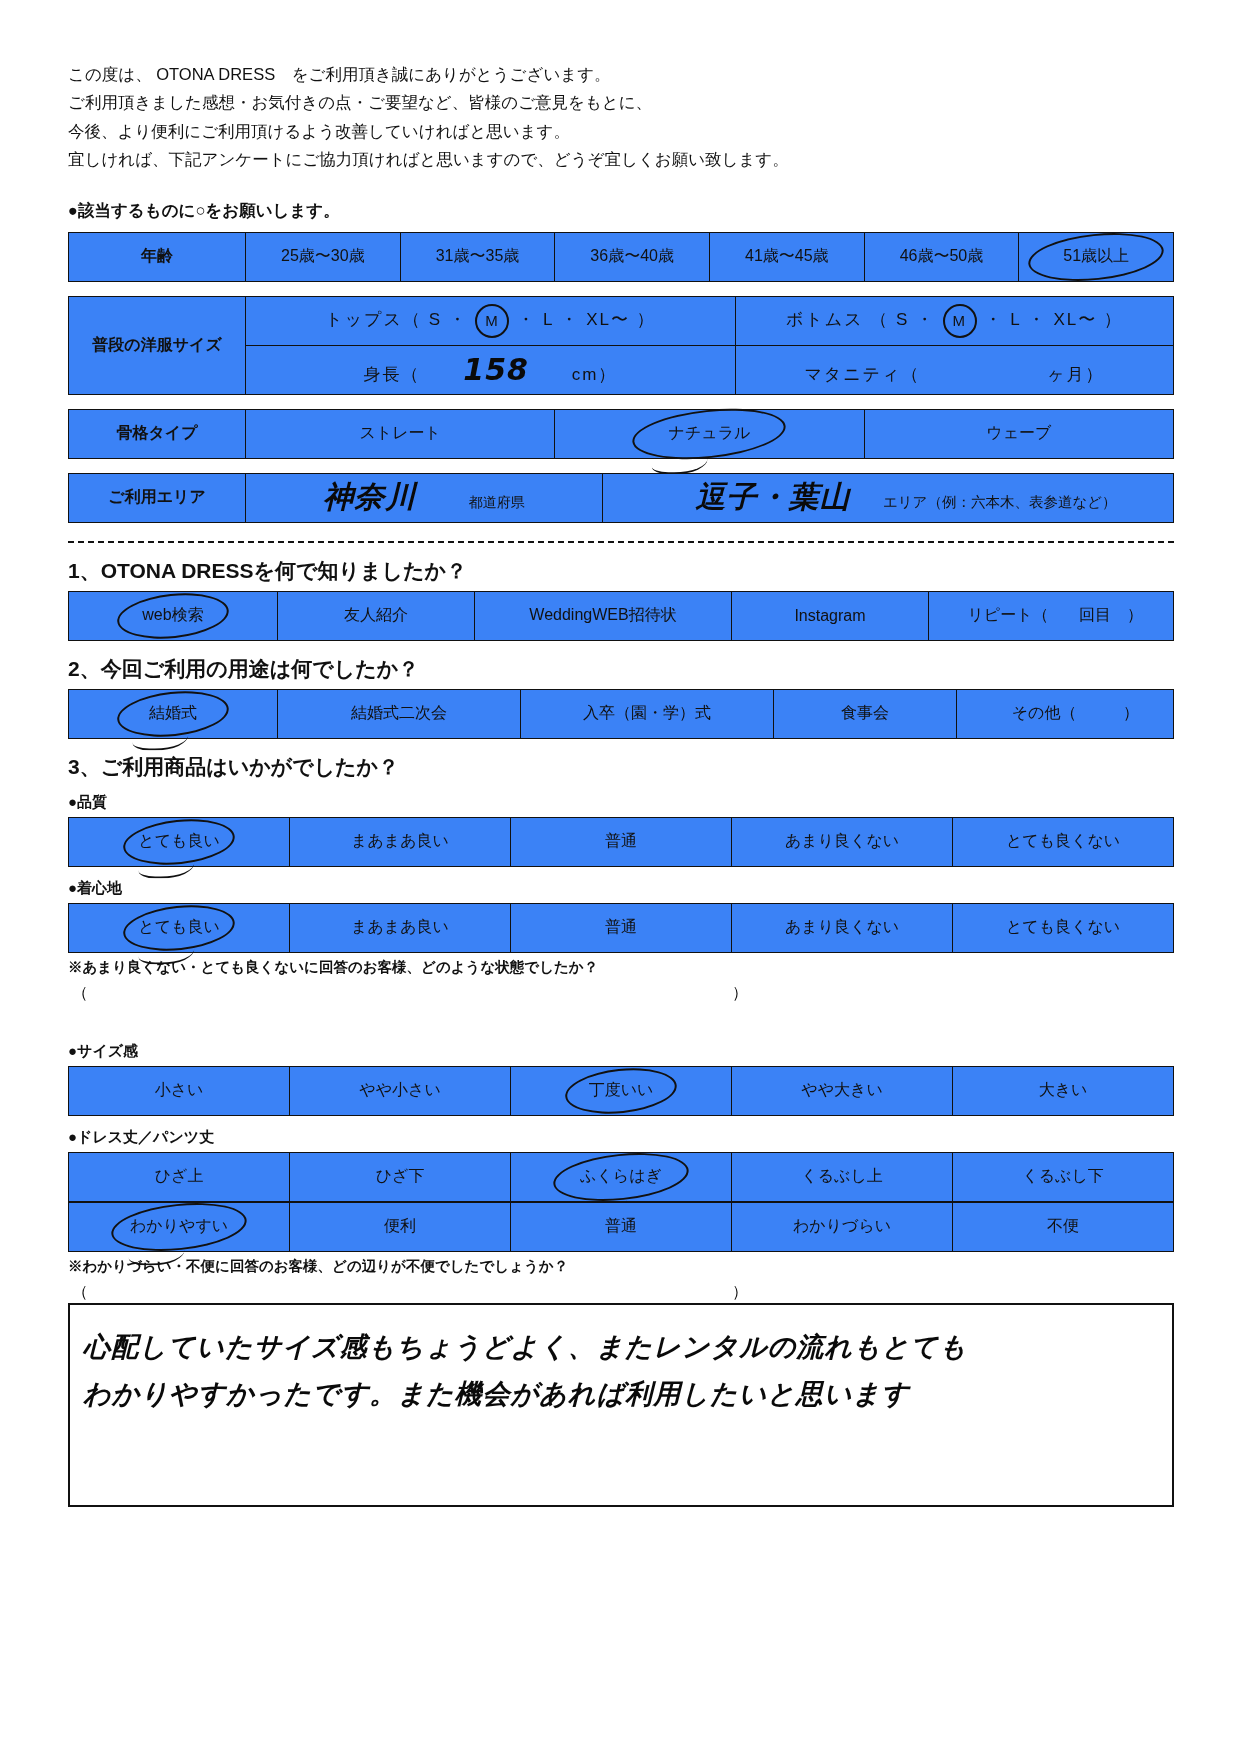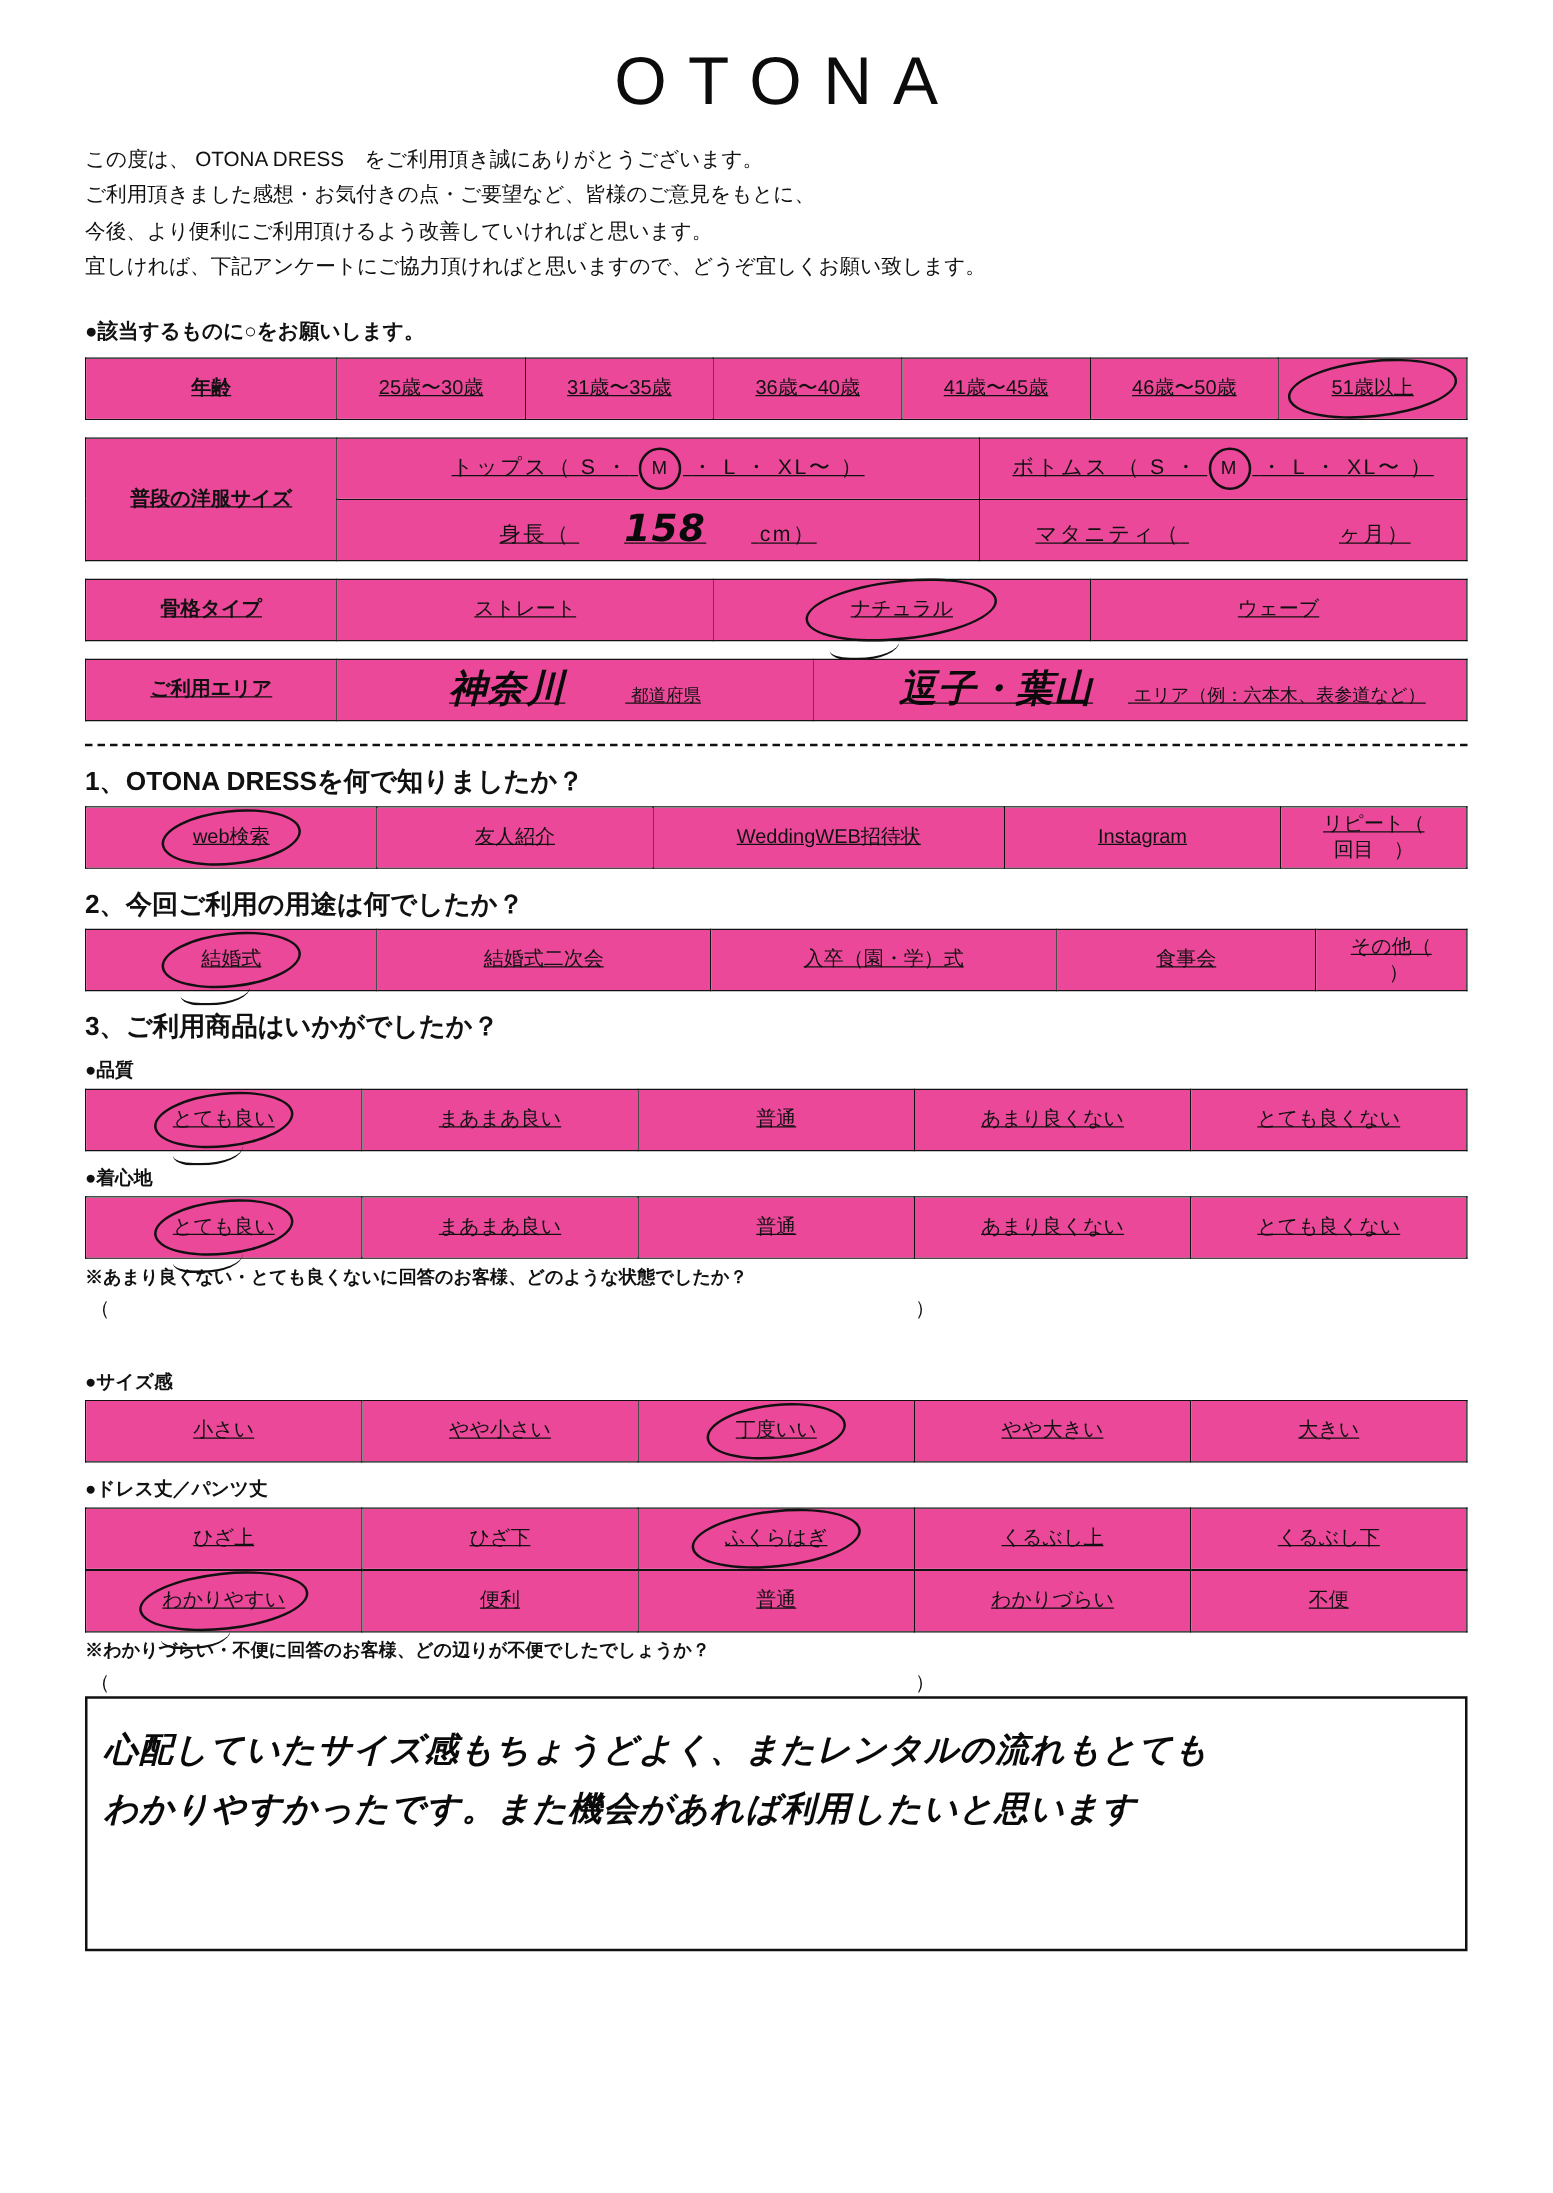--- a/index.html
+++ b/index.html
@@ -34,23 +34,22 @@
 
   
   .tbl { border-collapse:collapse; margin-left:68px; width:1106px; table-layout:fixed; }
   .tbl td {
     border:1.6px solid #111;
     height:44px;
     text-align:center;
     vertical-align:middle;
     font-size:16px;
     position:relative;
-    padding:2px 20px;
-    background:#ec4899;
-    text-decoration:underline;
+    padding:2px 8px;
+    background:#3b82f6;
   }
   .tbl td.lbl { font-weight:bold; font-size:16px; }
   .spacer14 { height:14px; }
   .spacer26 { height:26px; }
 
   .qhead { margin:14px 0 6px 68px; font-size:21px; font-weight:bold; }
   .shead { margin:12px 0 5px 68px; font-size:15px; font-weight:bold; }
   .note  { margin:5px 0 0 68px; font-size:14.5px;font-weight:bold; }
   .paren { margin:6px 0 0 72px; font-size:16px; position:relative; width:1100px; }
   .paren .close { position:absolute; left:660px; top:0; }
@@ -124,21 +123,20 @@
   .nowrap { white-space:nowrap; }
   .l { text-align:left; padding-left:14px; }
 </style>
 </head>
 <body>
 
 <div class="page">
 
   
   <div class="logo-wrap">
-    <div class="logo-otona">OTONA</div>
   </div>
 
   
   <div class="intro">
     <div>この度は、 OTONA DRESS　をご利用頂き誠にありがとうございます。</div>
     <div>ご利用頂きました感想・お気付きの点・ご要望など、皆様のご意見をもとに、</div>
     <div>今後、より便利にご利用頂けるよう改善していければと思います。</div>
     <div>宜しければ、下記アンケートにご協力頂ければと思いますので、どうぞ宜しくお願い致します。</div>
   </div>
 

